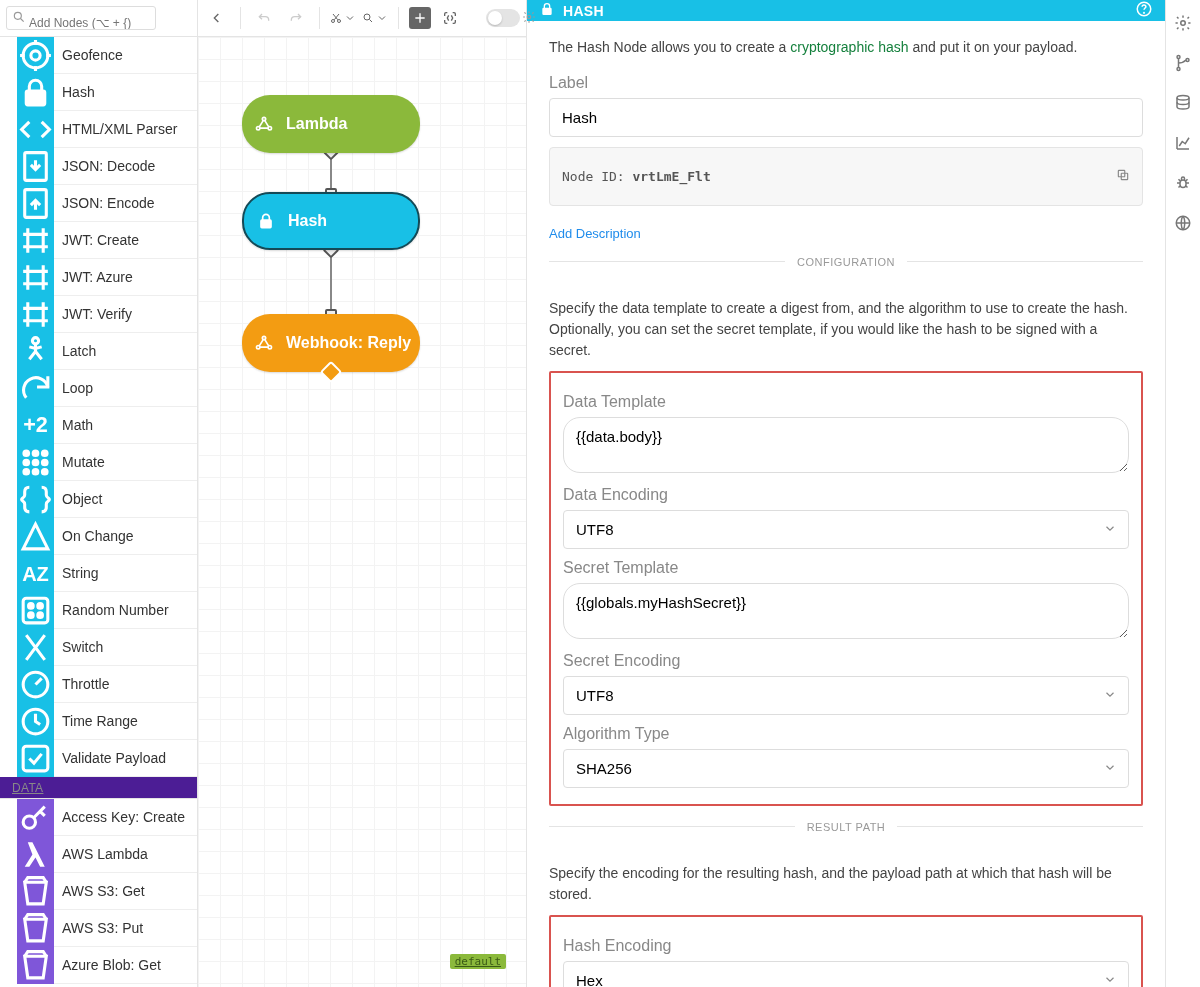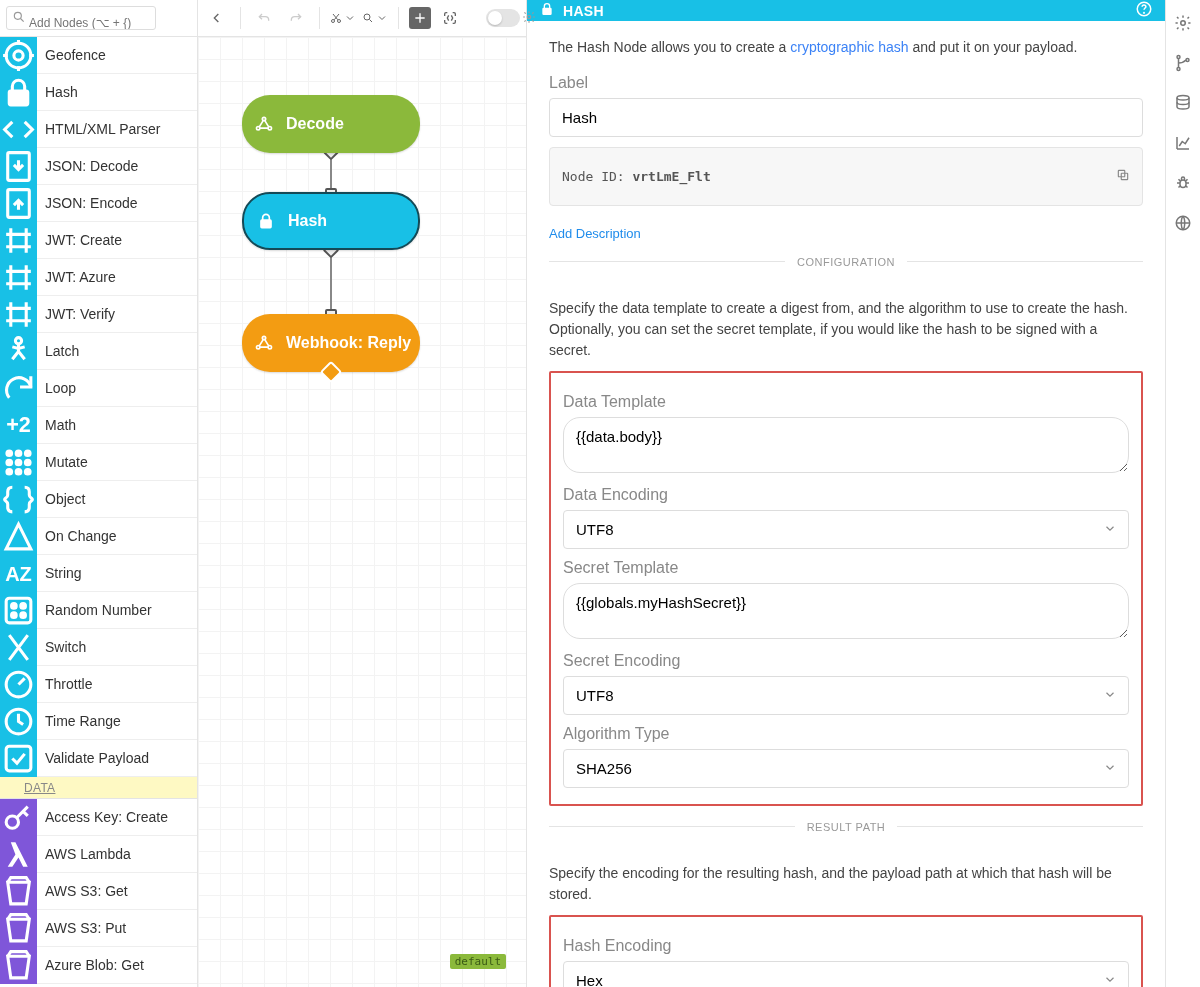--- a/index.html
+++ b/index.html
@@ -2,26 +2,26 @@
 <html><head>
 <meta charset="utf-8">
 <style>
   * { box-sizing: border-box; margin: 0; padding: 0; }
   body { font-family: -apple-system, BlinkMacSystemFont, "Segoe UI", Helvetica, Arial, sans-serif; font-size: 14px; color: #333; background: #fff; width:1200px; height:987px; overflow:hidden; }
   .app { display: flex; width: 1200px; height: 987px; }
 
   
   .sidebar { width: 198px; border-right: 1px solid #e4e4e4; display: flex; flex-direction: column; }
   .sidebar-list { flex: 1; overflow: hidden; }
-  .node-row { display: flex; align-items: center; height: 37px; border-bottom: 1px solid #eee; cursor: pointer; }
+  .node-row { display: flex; align-items: center; height: 37px; border-bottom: 1px solid #eee; cursor: pointer; margin-left: 17px; }
   .node-icn { width: 37px; height: 37px; display: flex; align-items: center; justify-content: center; color: #fff; font-size: 16px; flex-shrink:0; }
   .node-icn.teal { background: #18c0e6; }
   .node-icn.purple { background: #7f56d9; }
   .node-lbl { padding-left: 8px; font-size: 14px; color: #333; }
-  .cat-header { height: 22px; background: #fef9c3; border-bottom: 1px solid #e4e4e4; color: #888; font-size: 12px; padding-left: 24px; display:flex; align-items:center; letter-spacing: .3px; text-decoration: underline; }
+  .cat-header { height: 22px; background: #4c1d95; border-bottom: 1px solid #e4e4e4; color: #888; font-size: 12px; padding-left: 12px; display:flex; align-items:center; letter-spacing: .3px; text-decoration: underline; }
 
   
   .canvas-wrap { flex: 1; display: flex; flex-direction: column; border-right: 1px solid #e4e4e4; min-width: 0; }
   .toolbar { height: 37px; border-bottom: 1px solid #e4e4e4; display: flex; align-items: center; padding: 0 6px; gap: 6px; background: #fff; }
   .tb-sep { width: 1px; height: 22px; background: #e4e4e4; margin: 0 4px; }
   .tb-btn { width: 26px; height: 26px; display: flex; align-items:center; justify-content:center; color: #666; border-radius:3px; cursor:pointer; }
   .tb-btn.dis { color: #ccc; cursor: default; }
   .tb-btn svg { width: 16px; height: 16px; }
   .tb-search { flex:0 0 150px; }
   .tb-search input { width:150px; height:24px; border:1px solid #ddd; border-radius:3px; padding:9px 6px 0 22px; font-size:12px; background:#fff; }
@@ -41,30 +41,30 @@
   .flow-node .ftxt { color: #fff; font-weight: 600; font-size: 16px; }
   .node-webhook { background:#8bb93b; top: 58px; left: 44px; }
   .node-hash { background:#18c0e6; top: 155px; left: 44px; border: 2px solid #144a57; }
   .node-reply { background:#f39c12; top: 277px; left: 44px; }
   .edge { position:absolute; background:#888; width:2px; left: 132px; }
   .edge1 { top: 115px; height: 43px; }
   .edge2 { top: 213px; height: 66px; }
   .port { position:absolute; width:12px; height:12px; border:2px solid #555; background:#eee; border-radius:2px; }
   .port.diamond { transform: rotate(45deg); border-radius:2px; }
   .port.oout { background: #f39c12; border-color:#fff; width:16px; height:16px; border-radius:3px; }
-  .default-tag { position:absolute; bottom:18px; right:20px; font-family: monospace; font-size: 11px; background:#8bb93b; color:#3a5a15; padding:1px 5px; border-radius:2px; }
+  .default-tag { position:absolute; bottom:18px; right:20px; font-family: monospace; font-size: 11px; background:#8bb93b; color:#3a5a15; padding:1px 5px; border-radius:2px;text-decoration:underline; }
 
   
   .props { width: 638px; display:flex; flex-direction:column; background:#fff; overflow-y:auto; }
   .props-header { height: 37px; background: #18c0e6; color:#fff; display:flex; align-items:center; padding: 0 12px; gap:8px; }
   .props-header .title { font-weight:700; letter-spacing:.3px; }
   .props-header .help { margin-left:auto; }
   .props-body { padding: 16px 22px 24px; }
   .desc { color:#444; line-height:1.5; margin-bottom: 16px; }
-  .desc a { color:#3b82f6; text-decoration:none; }
+  .desc a { color:#15803d; text-decoration:none; }
   .field-label { font-size: 16px; color:#888; margin: 10px 0 6px; }
   .field-input, .field-select, .field-textarea { width:100%; border:1px solid #ddd; border-radius:4px; padding: 10px 12px; font-size:15px; background:#fff; font-family:inherit; }
   .field-textarea { resize: vertical; min-height: 52px; border-radius: 17px; }
   .field-select { appearance:none; background-image: none; position:relative; }
   .select-wrap { position:relative; }
   .select-wrap .chev { position:absolute; right:12px; top:50%; transform:translateY(-50%); color:#888; pointer-events:none;}
   .node-id-box { background:#f7f7f7; border:1px solid #e4e4e4; border-radius:4px; padding:20px 12px; font-family: ui-monospace, Menlo, monospace; font-size: 13px; color:#555; display:flex; align-items:center; }
   .node-id-box .copy { margin-left:auto; color:#888; cursor:pointer; }
   .add-desc { color:#1f8ceb; font-size:13px; cursor:pointer; display:inline-block; margin-top:20px; }
   .section-div { position:relative; text-align:center; margin: 20px 0; border-top:1px solid #e4e4e4; }
@@ -402,21 +402,21 @@
 
       <div class="flow-node node-webhook">
         <div class="ficon">
           <svg viewBox="0 0 24 24" stroke="#fff" stroke-width="2" fill="none">
               <circle cx="12" cy="6" r="2"></circle>
               <circle cx="5" cy="17" r="2"></circle>
               <circle cx="19" cy="17" r="2"></circle>
               <path d="M11 8l-5 8M13 8l5 8M7 17h10"></path>
             </svg>
         </div>
-        <div class="ftxt">Decode</div>
+        <div class="ftxt">Lambda</div>
       </div>
 
       <div class="flow-node node-hash">
         <div class="ficon">
           <svg viewBox="0 0 24 24" stroke="#fff" stroke-width="2" fill="#fff">
               <rect x="6" y="11" width="12" height="9" rx="1"></rect>
               <path d="M8 11V8a4 4 0 018 0v3" fill="none"></path>
             </svg>
         </div>
         <div class="ftxt">Hash</div>

